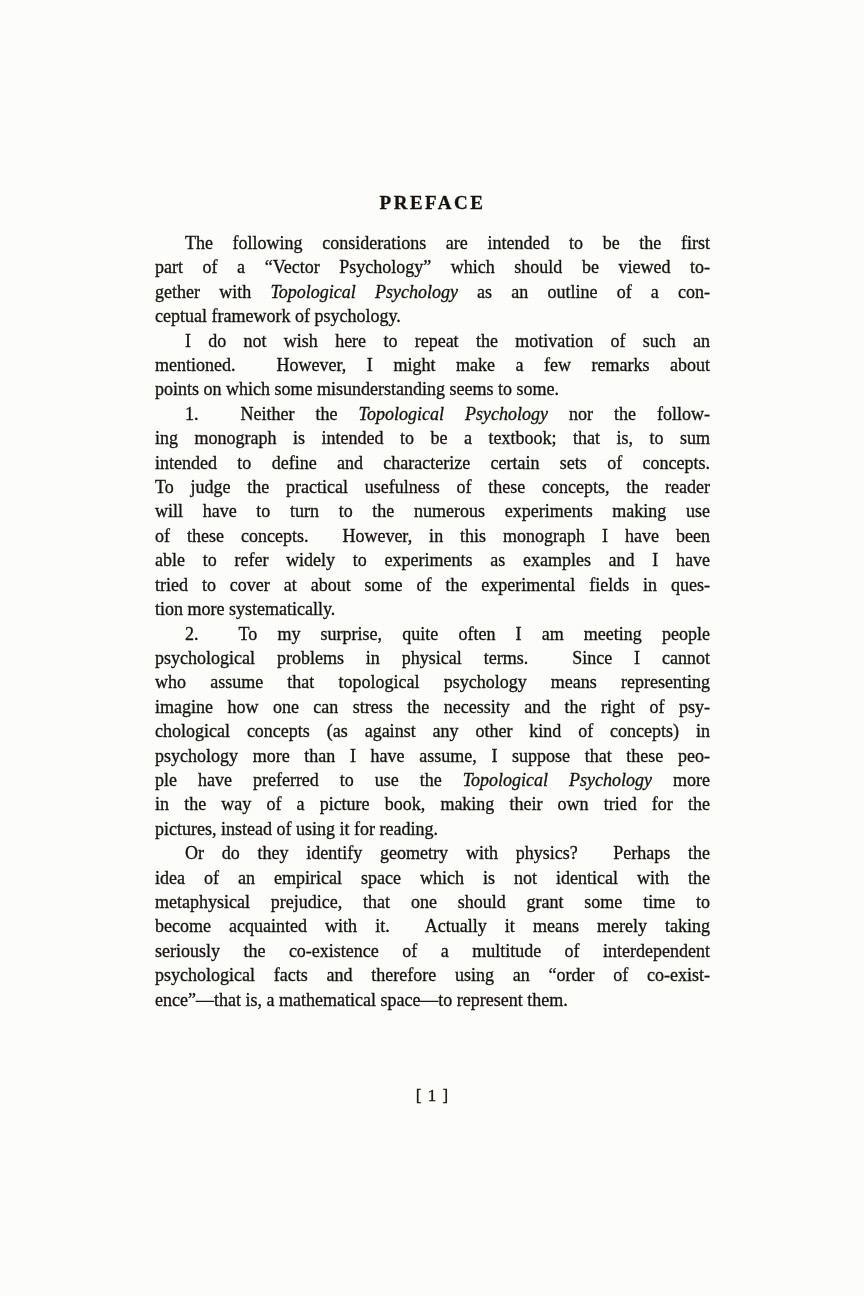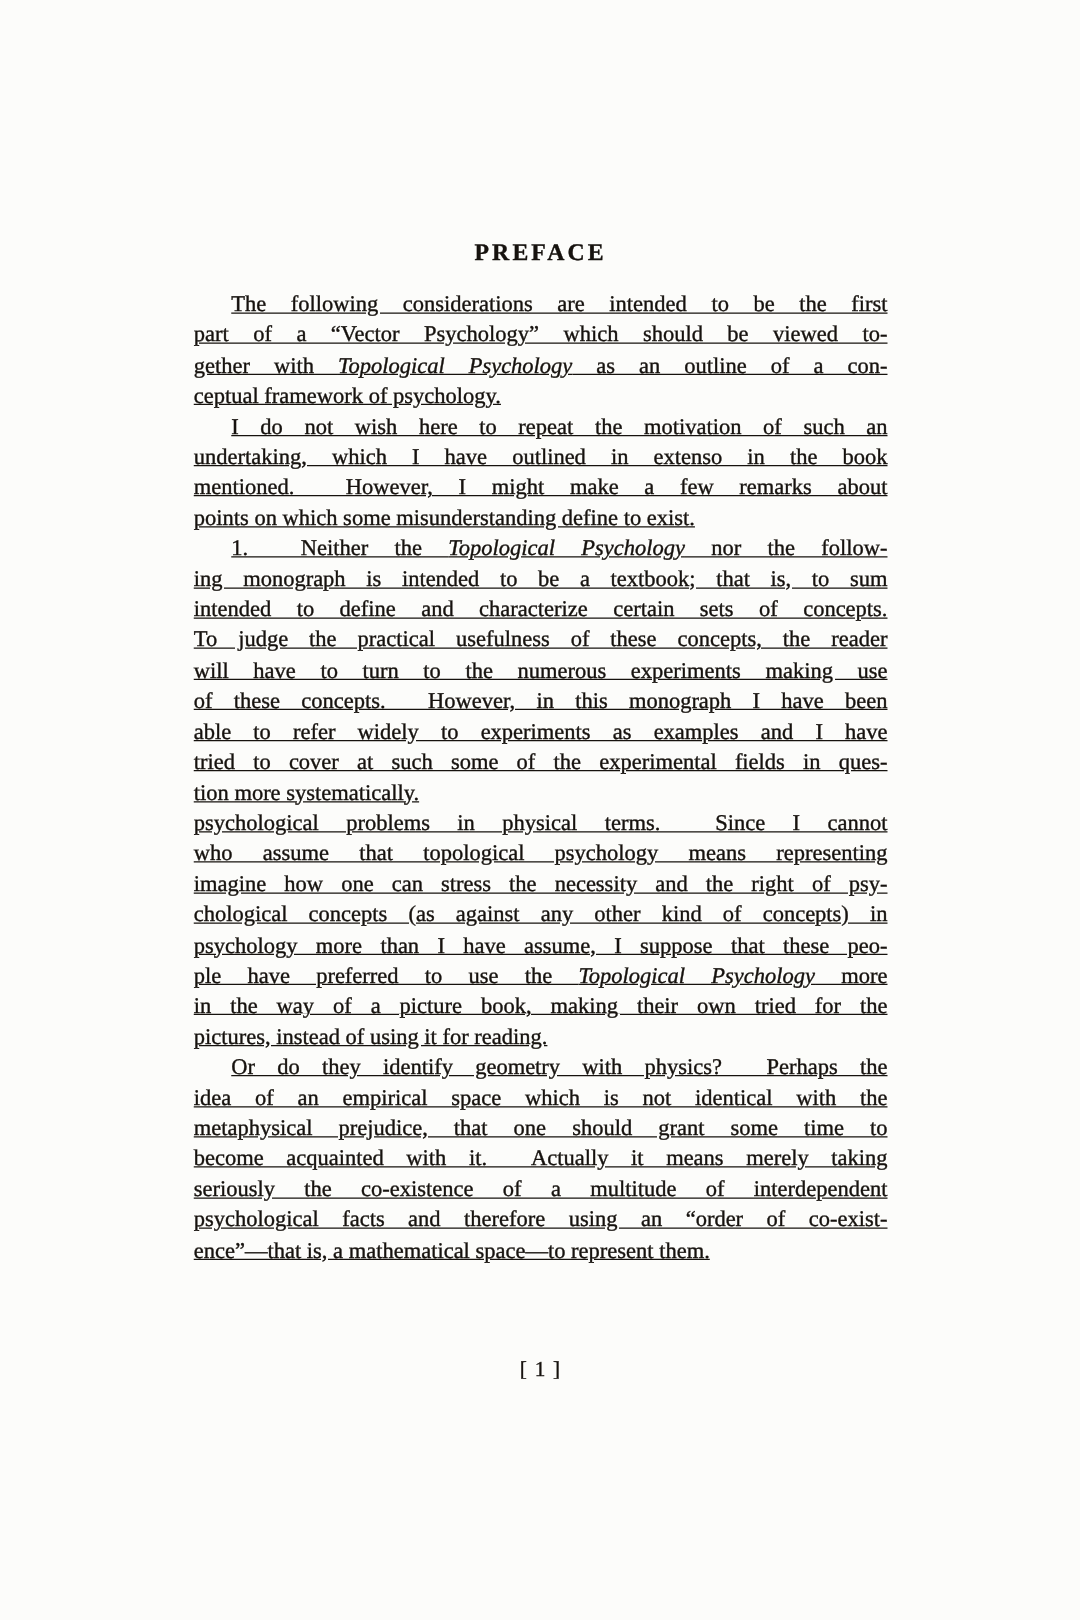--- a/index.html
+++ b/index.html
@@ -40,21 +40,20 @@
     top: 231px;
     left: 155px;
     width: 555px;
     font-size: 18px;
     line-height: 24.4px;
   }
   .paragraph { margin: 0; }
   .line {
     text-align: justify;
     text-align-last: justify;
-    text-decoration: underline;
   }
   .line.last {
     text-align-last: left;
   }
   .line.first {
     text-indent: 30px;
   }
   .line i { font-style: italic; }
   .page-number {
     position: absolute;
@@ -74,36 +73,36 @@
 
   <div class="body-text">
       <div class="paragraph">
         <div class="line first"><span>The following considerations are intended to be the first</span></div>
         <div class="line"><span>part of a “Vector Psychology” which should be viewed to-</span></div>
         <div class="line"><span>gether with </span><i>Topological Psychology</i><span> as an outline of a con-</span></div>
         <div class="line last"><span>ceptual framework of psychology.</span></div>
       </div>
       <div class="paragraph">
         <div class="line first"><span>I do not wish here to repeat the motivation of such an</span></div>
-        <div class="line"><span>undertaking, which I have outlined in extenso in the book</span></div>
         <div class="line"><span>mentioned.&nbsp; However, I might make a few remarks about</span></div>
-        <div class="line last"><span>points on which some misunderstanding define to exist.</span></div>
+        <div class="line last"><span>points on which some misunderstanding seems to some.</span></div>
       </div>
       <div class="paragraph">
         <div class="line first"><span>1.&nbsp; Neither the </span><i>Topological Psychology</i><span> nor the follow-</span></div>
         <div class="line"><span>ing monograph is intended to be a textbook; that is, to sum</span></div>
         <div class="line"><span>intended to define and characterize certain sets of concepts.</span></div>
         <div class="line"><span>To judge the practical usefulness of these concepts, the reader</span></div>
         <div class="line"><span>will have to turn to the numerous experiments making use</span></div>
         <div class="line"><span>of these concepts.&nbsp; However, in this monograph I have been</span></div>
         <div class="line"><span>able to refer widely to experiments as examples and I have</span></div>
-        <div class="line"><span>tried to cover at such some of the experimental fields in ques-</span></div>
+        <div class="line"><span>tried to cover at about some of the experimental fields in ques-</span></div>
         <div class="line last"><span>tion more systematically.</span></div>
       </div>
       <div class="paragraph">
+        <div class="line first"><span>2.&nbsp; To my surprise, quite often I am meeting people</span></div>
         <div class="line"><span>psychological problems in physical terms.&nbsp; Since I cannot</span></div>
         <div class="line"><span>who assume that topological psychology means representing</span></div>
         <div class="line"><span>imagine how one can stress the necessity and the right of psy-</span></div>
         <div class="line"><span>chological concepts (as against any other kind of concepts) in</span></div>
         <div class="line"><span>psychology more than I have assume, I suppose that these peo-</span></div>
         <div class="line"><span>ple have preferred to use the </span><i>Topological Psychology</i><span> more</span></div>
         <div class="line"><span>in the way of a picture book, making their own tried for the</span></div>
         <div class="line last"><span>pictures, instead of using it for reading.</span></div>
       </div>
       <div class="paragraph">

